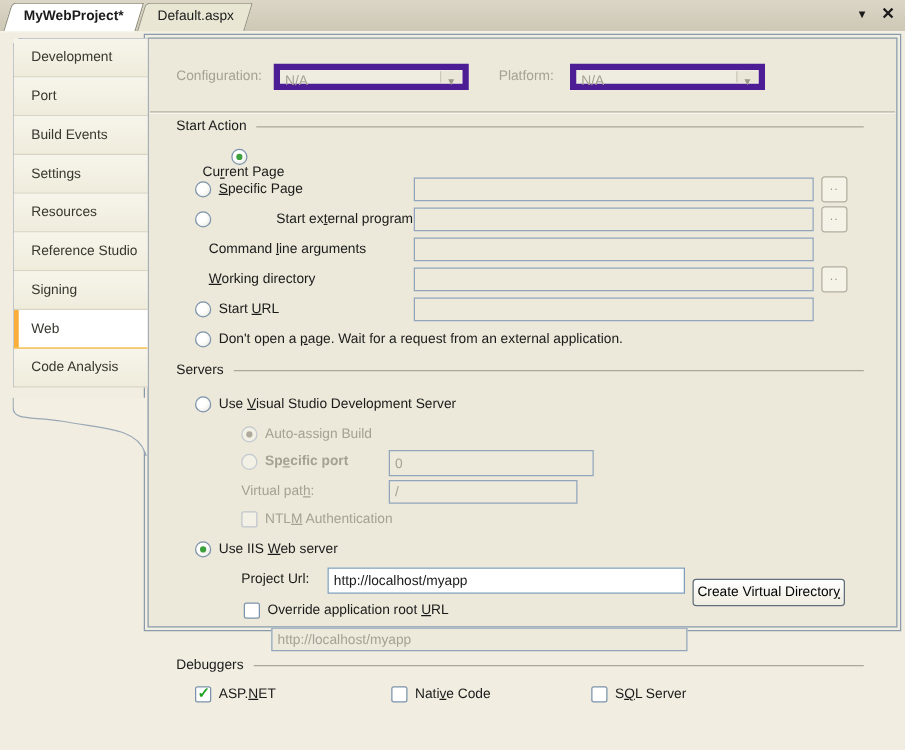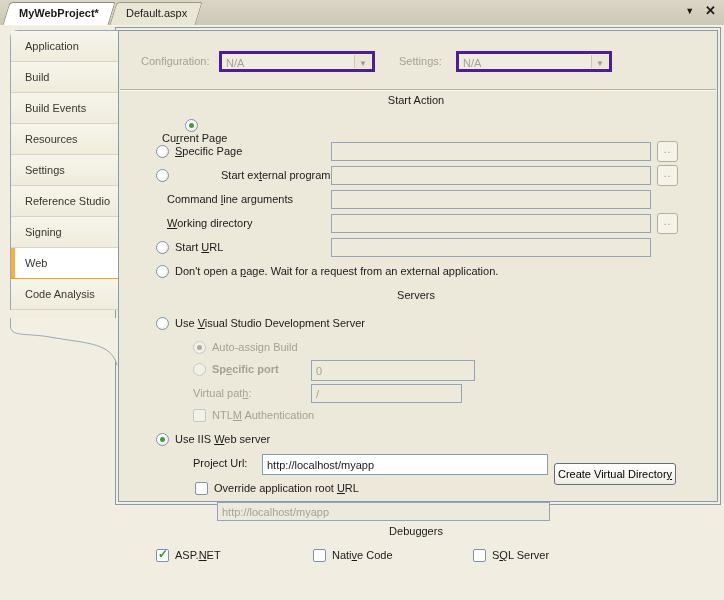--- a/index.html
+++ b/index.html
@@ -43,26 +43,26 @@
     border-bottom:1px solid #F0A30A; }
   .side-tail { position:absolute; left:10px; top:318px; z-index:3; }
 
   
   .abs { position:absolute; }
   .dim { color:#A5A193; }
   .row { position:absolute; height:16px; display:flex; align-items:center; white-space:nowrap; }
   .lbl-gap { margin-left:6px; }
 
   .section-head { position:absolute; left:22px; right:26px; height:14px;
-    display:flex; align-items:center; gap:8px;flex-direction:column; }
+    display:flex; align-items:center; gap:8px; }
   .section-head .rule { flex:1; height:1px; background:#ABA799; }
   .config-sep { position:absolute; left:1px; right:1px; top:58px; height:1px;
     background:#B7B3A3; box-shadow:0 1px 0 #FAF9F2; }
 
-  .combo { position:absolute; height:21px; border:3px solid #4c1d95;
+  .combo { position:absolute; height:21px; border:5px solid #4c1d95;
     background:#EFEDE0; padding:3px 20px 0 4px; color:#A5A193; }
   .combo .arrow { position:absolute; right:1px; top:1px; bottom:1px; width:17px;
     background:#EAE7D8; border-left:1px solid #CCC8B8; text-align:center;
     color:#9E9A8A; font-size:8px; line-height:17px; }
 
   .tb { position:absolute; height:19px; border:1px solid #7F9DB9; background:#FFFFFF;
     font:inherit; padding:1px 4px; color:#1A1A1A; outline:none; }
   .tb.dis { background:#EDEADC; color:#A5A193; border-color:#91A6BD; }
 
   .radio { flex:none; width:13px; height:13px; border:1px solid #7B93AC; border-radius:50%;
@@ -104,21 +104,21 @@
 </div>
 
 <div class="host">
   <div class="page">
 
     <span class="abs dim" style="left:22px; top:24px;">Configuration:</span>
     <div class="combo" style="left:100px; top:20px; width:156px;">
       <span>N/A</span>
       <span class="arrow">▼</span>
     </div>
-    <span class="abs dim" style="left:280px; top:24px;">Settings:</span>
+    <span class="abs dim" style="left:280px; top:24px;">Platform:</span>
     <div class="combo" style="left:337px; top:20px; width:156px;">
       <span>N/A</span>
       <span class="arrow">▼</span>
     </div>
     <div class="config-sep"></div>
 
     <div class="section-head" style="top:63px;">
       <span>Start Action</span>
       <span class="rule"></span>
     </div>
@@ -227,25 +227,25 @@
     </div>
     <div class="row" style="left:354px; top:516px;">
       <span class="check"></span>
       <span class="lbl-gap">S<u>Q</u>L Server</span>
     </div>
 
   </div>
 </div>
 
 <div class="sidebar">
-  <div class="side-item"><span>Application</span></div>
-  <div class="side-item"><span>Build</span></div>
+  <div class="side-item"><span>Development</span></div>
+  <div class="side-item"><span>Port</span></div>
   <div class="side-item"><span>Build Events</span></div>
+  <div class="side-item"><span>Settings</span></div>
   <div class="side-item"><span>Resources</span></div>
-  <div class="side-item"><span>Settings</span></div>
   <div class="side-item"><span>Reference Studio</span></div>
   <div class="side-item"><span>Signing</span></div>
   <div class="side-item active"><span>Web</span></div>
   <div class="side-item"><span>Code Analysis</span></div>
 </div>
 <svg class="side-tail" width="108" height="47" viewBox="0 0 108 47">
   <path d="M0.5,0 L0.5,8 C0.5,19 16,15 40,19 C72,25 99,24 106,44 L107,47 L107,0 Z" fill="#F3F0E3" stroke="none"></path>
   <path d="M0.5,0 L0.5,8 C0.5,19 16,15 40,19 C72,25 99,24 106,44 L107,47" fill="none" stroke="#9AA8B6" stroke-width="1"></path>
 </svg>
 

